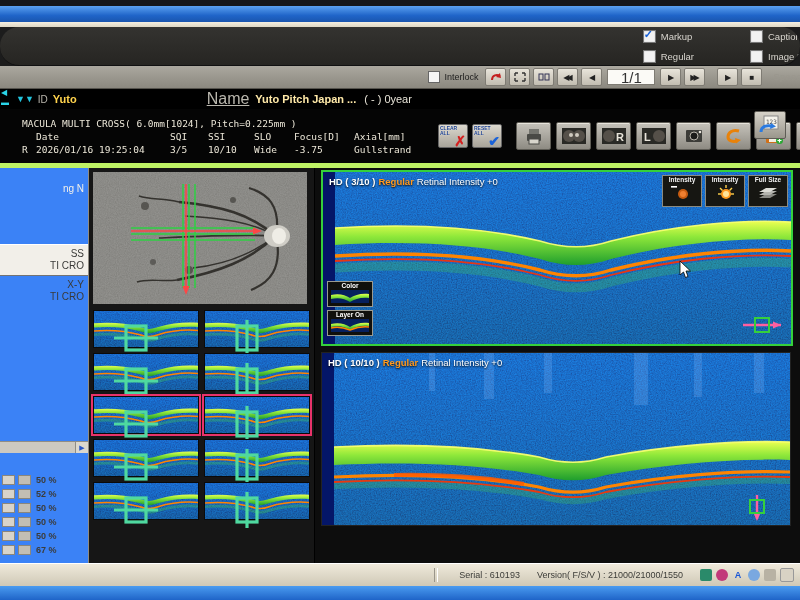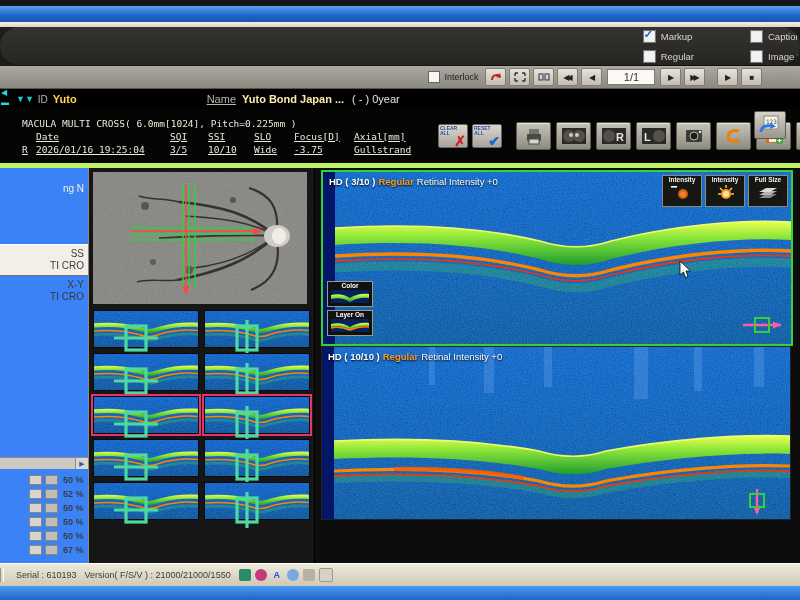--- a/index.html
+++ b/index.html
@@ -16,57 +16,57 @@
   .cb .box{width:11px;height:11px;background:#f2f2f2;border:1px solid #777;box-shadow:inset 0 0 1px #999;position:relative;flex:none;}
   .cb.checked .box:after{content:"✓";position:absolute;left:0px;top:-3px;color:#1a62d8;font-size:11px;font-weight:bold;}
   .cb .cb-label{color:#d8d5ce;font-size:9.5px;white-space:nowrap;}
   
   .nav-toolbar{height:22px;background:linear-gradient(#aba89f,#8b887f);display:flex;align-items:center;justify-content:flex-end;gap:3px;padding-right:2px;border-bottom:1px solid #55534d;overflow:hidden;}
   .nv-cb{display:flex;align-items:center;gap:4px;margin-right:4px;}
   .nv-cb .box{width:10px;height:10px;background:#f5f5f5;border:1px solid #666;}
   .nv-cb span{font-size:9px;color:#1d1d1d;}
   .tbtn{width:19px;height:16px;background:linear-gradient(#e8e4da,#c2bdb1);border:1px solid #7e7b73;border-radius:2px;display:flex;align-items:center;justify-content:center;font-size:8px;color:#222;cursor:pointer;flex:none;}
   .tbtn svg{display:block;}
-  .pagebox{width:46px;height:14px;background:#fbfaf6;border:1px solid #7e7b73;font-size:11px;color:#333;display:flex;align-items:center;justify-content:center;margin:0 2px;}
+  .pagebox{width:46px;height:14px;background:#fbfaf6;border:1px solid #7e7b73;font-size:15px;color:#333;display:flex;align-items:center;justify-content:center;margin:0 2px;}
   .speed{font-size:9px;color:#9a978e;margin:0 -4px 0 8px;letter-spacing:.5px;}
   .dbl{letter-spacing:-3px;padding-right:3px;}
   
   .patient-bar{height:20px;background:#000;display:flex;align-items:center;font-size:11px;position:relative;}
   .pb-collapse{position:absolute;left:1px;top:0;display:flex;flex-direction:column;gap:2px;}
   .pb-collapse i{width:9px;height:8px;color:#2ad4e8;font-size:8px;line-height:8px;font-style:normal;}
   .pb-icon{color:#23c4de;font-size:9px;margin:0 4px 0 16px;}
   .pb-idlabel{color:#b9b6ad;font-size:10px;margin-right:5px;}
   .pb-idvalue{color:#ffd34d;font-weight:bold;}
-  .pb-namelabel{color:#b9b6ad;font-size:11px;margin:0 6px 0 130px;text-decoration:underline;}
+  .pb-namelabel{color:#b9b6ad;font-size:16px;margin:0 6px 0 130px;text-decoration:underline;}
   .pb-namevalue{color:#ffe9a8;font-weight:bold;}
   .pb-suffix{color:#e8e4d8;margin-left:8px;}
   
   .scan-row{height:54px;background:#050505;display:flex;align-items:center;position:relative;border-bottom:5px solid #bef264;}
   .scan-grid{display:grid;grid-template-columns:14px 134px 38px 46px 40px 60px 74px;font-family:"DejaVu Sans Mono",monospace;font-size:9.5px;line-height:13px;color:#ece7d8;margin-left:22px;}
   .sg-title{grid-column:1/-1;white-space:nowrap;}
-  .sg-c{white-space:nowrap;text-decoration:underline;}
+  .sg-c{white-space:nowrap;}
   .mini-btns{display:flex;gap:4px;margin-left:10px;}
   .mini-btn{width:28px;height:22px;background:linear-gradient(#dcd8ce,#a8a49a);border:1px solid #666;border-radius:2px;position:relative;cursor:pointer;overflow:hidden;}
   .mini-btn .mark{position:absolute;right:1px;bottom:-2px;font-size:14px;font-weight:bold;}
   .mini-btn .txt{position:absolute;left:1px;top:1px;font-size:5px;font-weight:bold;color:#163a8a;line-height:5px;text-shadow:0 0 1px #fff;}
   .mb-clear .mark{color:#d42020;}
   .mb-reset .mark{color:#1a62d8;}
   .big-btns{display:flex;gap:5px;margin-left:14px;}
   .big-btn{width:33px;height:26px;background:linear-gradient(#c6c3bb,#8e8b83);border:1px solid #5e5c55;border-radius:2px;display:flex;align-items:center;justify-content:center;cursor:pointer;box-shadow:inset 0 1px 0 #e8e5dd;}
   .badge-123{position:absolute;right:14px;top:2px;width:30px;height:26px;background:linear-gradient(#d6d2c8,#9a968c);border:1px solid #5e5c55;border-radius:2px;display:flex;align-items:center;justify-content:center;cursor:pointer;}
   
   .main{height:395px;display:flex;background:#1c1c1c;}
   .left-gray{width:88px;background:#3b82f6;border-right:1px solid #8f8b82;display:flex;flex-direction:column;overflow:hidden;}
   .tree{padding-top:12px;}
   .tree-item{padding:3px 4px;text-align:right;font-size:10px;color:#3a3a38;line-height:12px;}
   .tree-item.selected{background:#f2efe9;border-top:1px solid #fff;border-bottom:1px solid #737373;margin-top:46px;}
   .tree-item.dim{color:#f2f0ea;}
   .sb-scroll{margin-top:auto;height:11px;background:#cdc9c0;border-top:1px solid #918d84;display:flex;justify-content:flex-end;}
   .sb-scroll .arr{width:12px;height:100%;background:#dcd8ce;border-left:1px solid #918d84;color:#2a58c8;font-size:7px;display:flex;align-items:center;justify-content:center;cursor:pointer;}
-  .percents{padding:4px 2px 6px 2px;margin-left:27px;}
+  .percents{padding:20px 2px 6px 2px;}
   .pct-row{display:flex;align-items:center;gap:3px;height:14px;}
   .pct-chip{width:11px;height:8px;background:#d8d4ca;border:1px solid #8a867c;flex:none;}
   .pct-chip.b{background:#c2beb4;}
   .pct-val{font-size:9px;color:#3c3c3a;font-weight:bold;margin-left:2px;white-space:nowrap;}
   .mid-panel{width:225px;background:#161616;padding:4px;box-sizing:border-box;}
   .fundus{width:214px;height:132px;background:#000;position:relative;}
   .fundus svg{display:block;}
   .thumb-grid{display:grid;grid-template-columns:repeat(2,106px);grid-auto-rows:38px;gap:5px;margin-top:6px;}
   .thumb{position:relative;border:1px solid #0a0a0a;cursor:pointer;}
   .thumb.sel{outline:2px solid #e8336a;outline-offset:0;}
@@ -75,35 +75,35 @@
   
   .viewer{flex:1;background:#0d0d0d;display:flex;flex-direction:column;border-left:1px solid #000;}
   .tabs{display:flex;height:20px;background:#1c1c1c;align-items:flex-end;}
   .tab{height:18px;display:flex;align-items:center;justify-content:center;font-size:9.5px;cursor:pointer;border:1px solid #777;border-bottom:none;background:#d9d5cd;color:#222;box-sizing:border-box;}
   .tab.w1{width:108px;}
   .tab.w2{width:148px;}
   .tab.active{background:#14140f;color:#f2f2f2;border-top:2px solid #e07a1e;border-color:#e07a1e #555 #14140f #555;height:20px;}
   .stage{flex:1;padding:2px 0 0 6px;}
   .oct{position:relative;width:456px;height:172px;background:#041668;padding-left:12px;}
   .oct1{border:2px solid #35d03c;}
-  .oct2{margin-top:0;border:1px solid #222;}
+  .oct2{margin-top:6px;border:1px solid #222;}
   .oct svg.bg{display:block;width:100%;height:100%;}
   .oct-label{position:absolute;left:6px;top:4px;font-size:9.5px;color:#fff;text-shadow:0 1px 2px #000;white-space:nowrap;}
   .oct-label .hd{font-weight:bold;}
   .oct-label .mode{color:#ff9a20;font-weight:bold;margin:0 3px;}
   .int-btns{position:absolute;right:3px;top:3px;display:flex;gap:3px;}
   .int-btn{width:38px;height:30px;background:#161612;border:1px solid #8a8a80;display:flex;flex-direction:column;align-items:center;cursor:pointer;}
   .int-btn .lb{font-size:6.5px;color:#f2f2f2;font-weight:bold;line-height:8px;white-space:nowrap;}
   .side-btns{position:absolute;left:4px;bottom:8px;display:flex;flex-direction:column;gap:3px;}
   .side-btn{width:44px;height:24px;background:#10100c;border:1px solid #9a9a90;cursor:pointer;display:flex;flex-direction:column;align-items:center;}
   .side-btn .lb{font-size:6.5px;color:#fff;font-weight:bold;line-height:8px;white-space:nowrap;}
   .marker{position:absolute;right:10px;bottom:6px;width:38px;height:26px;}
   .cursor{position:absolute;left:76%;top:52%;}
   
-  .taskbar{height:22px;background:linear-gradient(#efe9db,#cfc8b6);border-top:1px solid #fff;display:flex;align-items:center;gap:8px;padding-right:6px;font-size:9px;color:#3c3c38;}
+  .taskbar{height:22px;background:linear-gradient(#efe9db,#cfc8b6);border-top:1px solid #fff;display:flex;align-items:center;justify-content:flex-end;gap:17px;padding-right:6px;font-size:9px;color:#3c3c38;}
   .tb-div{width:2px;height:14px;border-left:1px solid #9a958a;border-right:1px solid #fff;margin-right:4px;}
   .tray{display:flex;align-items:center;gap:4px;}
   .tri{width:12px;height:12px;border-radius:2px;display:flex;align-items:center;justify-content:center;font-size:9px;cursor:pointer;}
   .bz-bot-blue{height:14px;background:linear-gradient(#4a9bf0,#1f64c8);}
   .bz-bot-dark{height:8px;background:#15161a;}
 </style>
 </head>
 <body>
 
 <svg width="0" height="0" style="position:absolute">
@@ -197,21 +197,21 @@
 
   <div class="patient-bar">
     <span class="pb-collapse">
       <i>◀</i>
       <i>▬</i>
     </span>
     <span class="pb-icon">▼▼</span>
     <span class="pb-idlabel">ID</span>
     <span class="pb-idvalue">Yuto</span>
     <span class="pb-namelabel">Name</span>
-    <span class="pb-namevalue">Yuto Bond Japan ...</span>
+    <span class="pb-namevalue">Yuto Pitch Japan ...</span>
     <span class="pb-suffix">( - )  0year</span>
   </div>
 
   <div class="scan-row">
     <div class="scan-grid">
       <div class="sg-title">MACULA MULTI CROSS( 6.0mm[1024], Pitch=0.225mm )</div>
       <div class="sg-c"></div>
       <div class="sg-c">Date</div>
       <div class="sg-c">SQI</div>
       <div class="sg-c">SSI</div>

